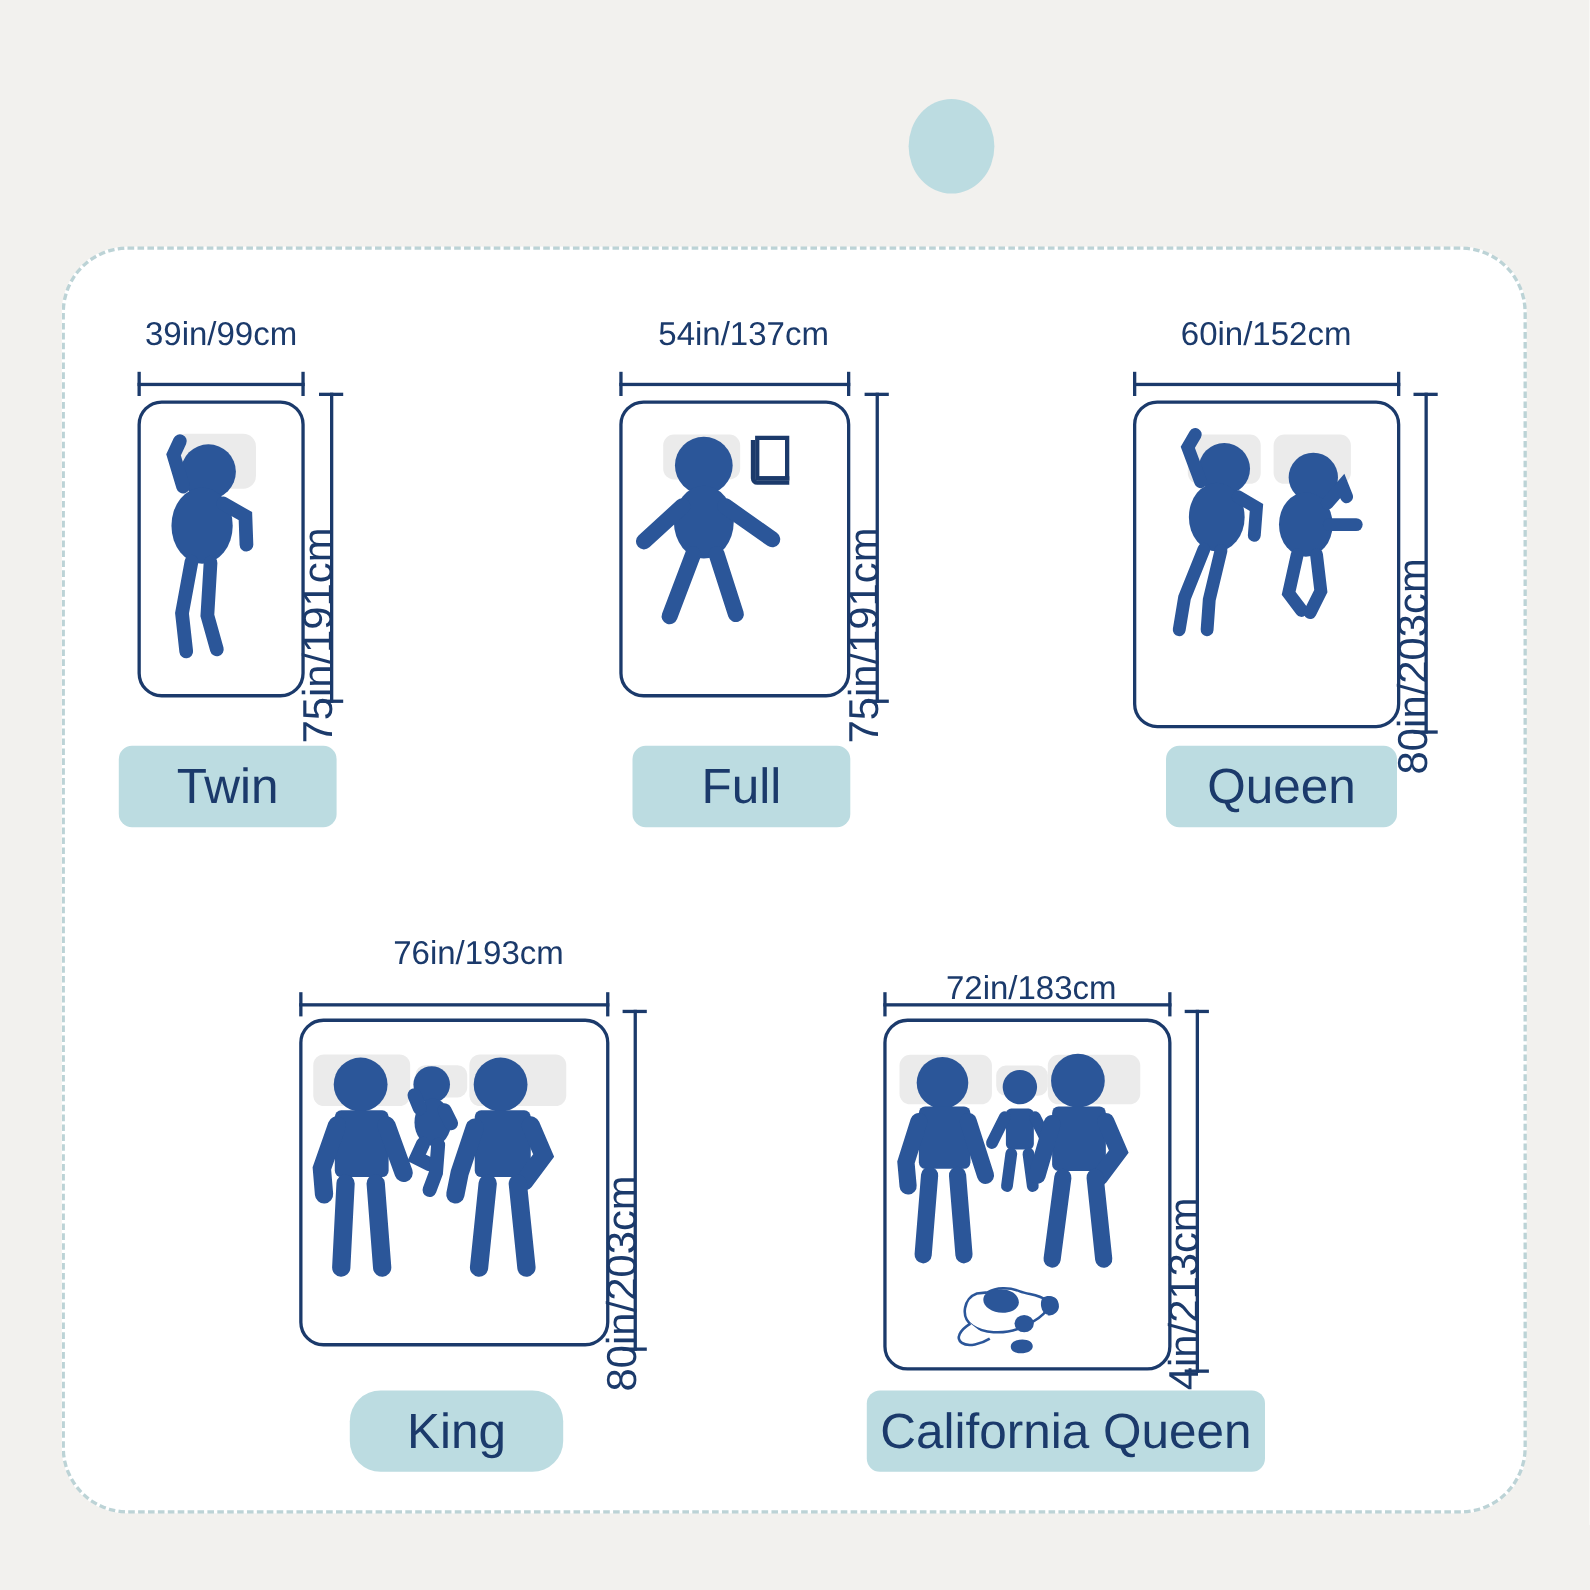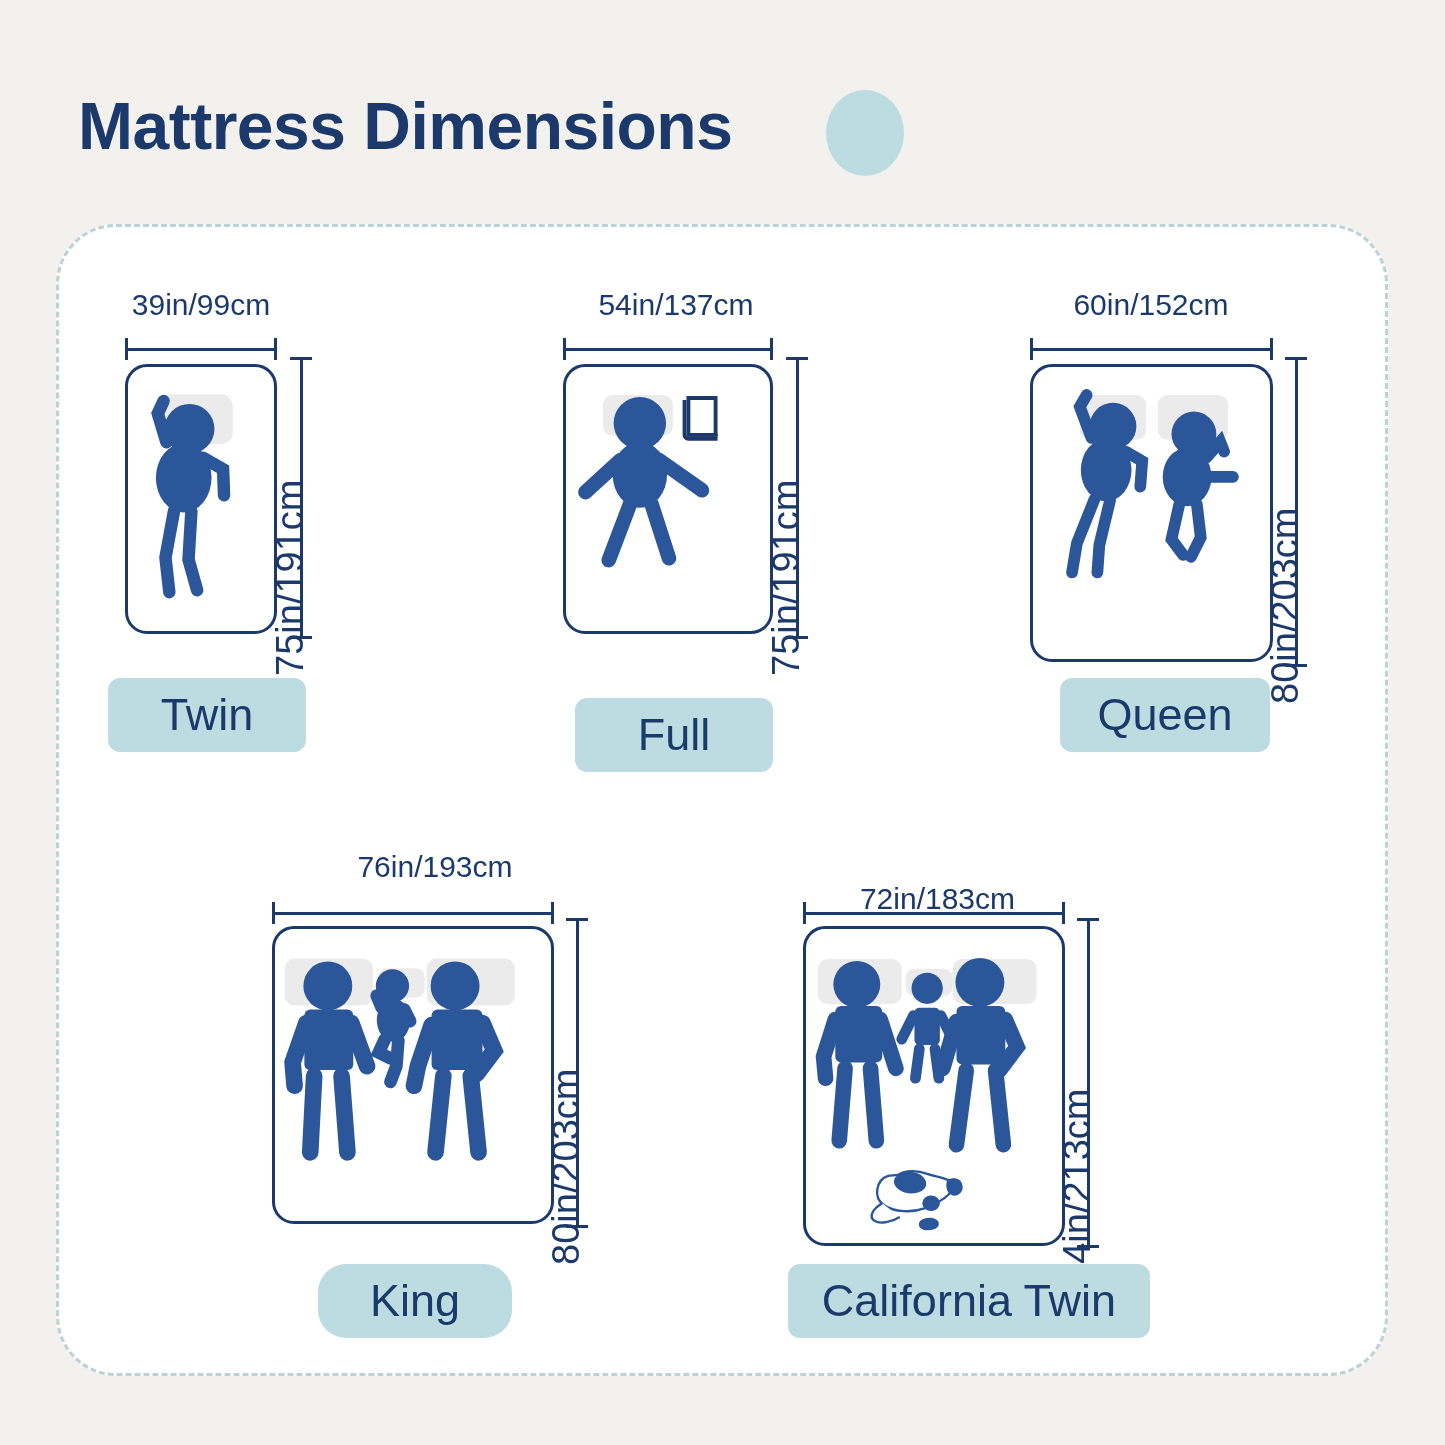--- a/index.html
+++ b/index.html
@@ -107,21 +107,20 @@
     height:74px;
   }
 </style>
 </head>
 <body>
 
 <div class="page">
 
   <div class="title-wrap">
     <div class="title-dot"></div>
-    <div class="title-text">Mattress Dimensions</div>
   </div>
 
   <div class="panel"></div>
 
   <div class="cell">
     <div class="dim-top" style="left:86px;top:288px;width:230px;">39in/99cm</div>
     <div class="hbar" style="left:125px;top:338px;width:152px;">
       <span class="cap l"></span>
         <span class="cap r"></span>
     </div>
@@ -168,21 +167,21 @@
           <path d="M66 140 L44 198" fill="none"></path>
           <path d="M88 140 L106 196" fill="none"></path>
         </g>
       </svg>
     </div>
     <div class="vbar" style="left:786px;top:357px;height:282px;">
       <span class="cap t"></span>
         <span class="cap b"></span>
     </div>
     <div class="dim-side" style="left:808px;top:633px;">75in/191cm</div>
-    <div class="badge" style="left:575px;top:678px;width:198px;margin-top:20px;">Full</div>
+    <div class="badge" style="left:575px;top:678px;width:198px;">Full</div>
   </div>
 
   <div class="cell">
     <div class="dim-top" style="left:1022px;top:288px;width:258px;">60in/152cm</div>
     <div class="hbar" style="left:1030px;top:338px;width:243px;">
       <span class="cap l"></span>
         <span class="cap r"></span>
     </div>
     <div class="bed" style="left:1030px;top:364px;width:243px;height:298px;">
       <svg viewBox="0 0 243 298" xmlns="http://www.w3.org/2000/svg">
@@ -305,16 +304,16 @@
           <path d="M145 256 c8 -4 14 0 14 7 c0 6 -6 10 -11 8 c-4 -2 -6 -10 -3 -15 z"></path>
           <path d="M120 296 c8 -3 16 0 16 5 c0 5 -8 8 -16 6 c-6 -2 -6 -9 0 -11 z"></path>
         </g>
       </svg>
     </div>
     <div class="vbar" style="left:1077px;top:918px;height:330px;">
       <span class="cap t"></span>
         <span class="cap b"></span>
     </div>
     <div class="dim-side" style="left:1099px;top:1242px;">84in/213cm</div>
-    <div class="badge" style="left:788px;top:1264px;width:362px;">California Twin</div>
+    <div class="badge" style="left:788px;top:1264px;width:362px;">California Queen</div>
   </div>
 
 </div>
 
 </body></html>

